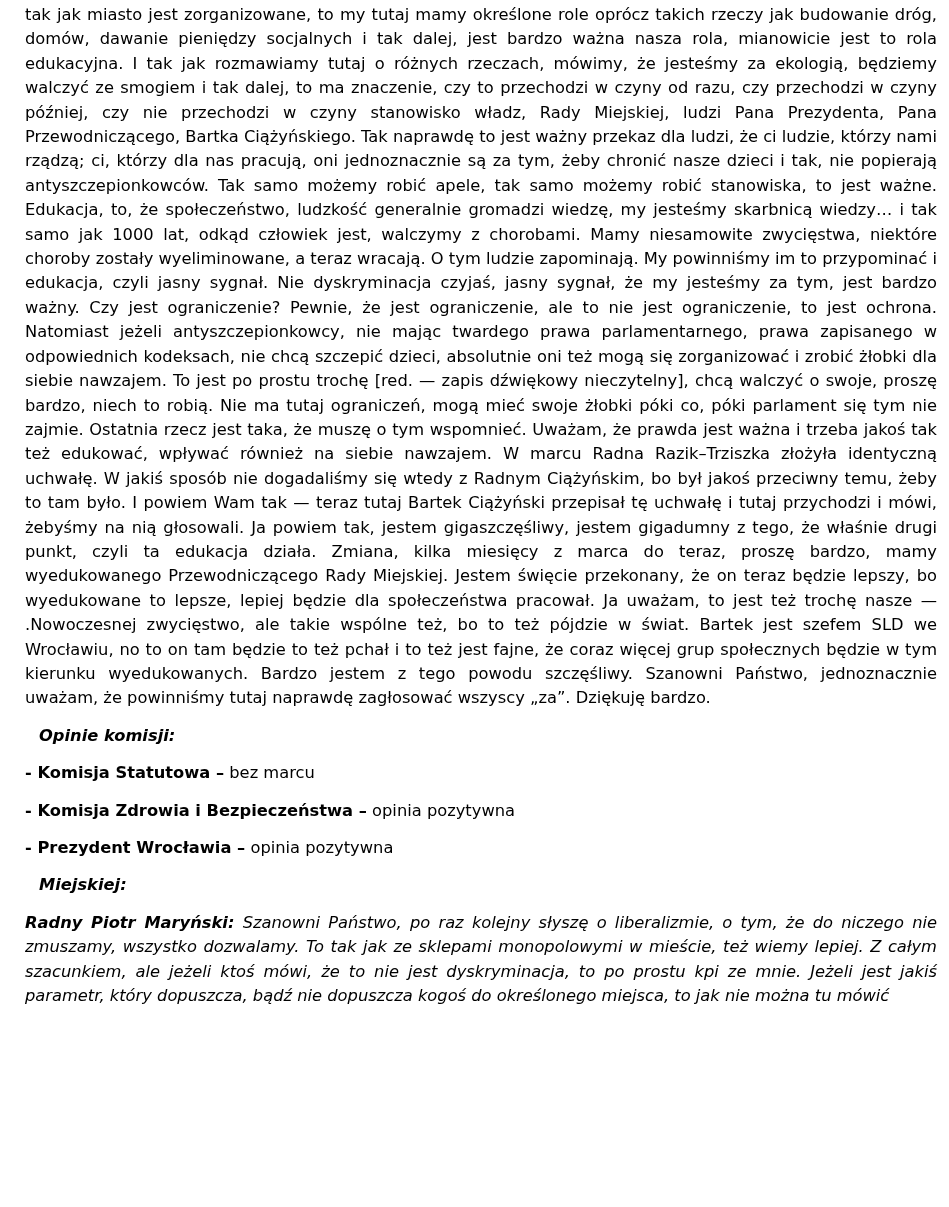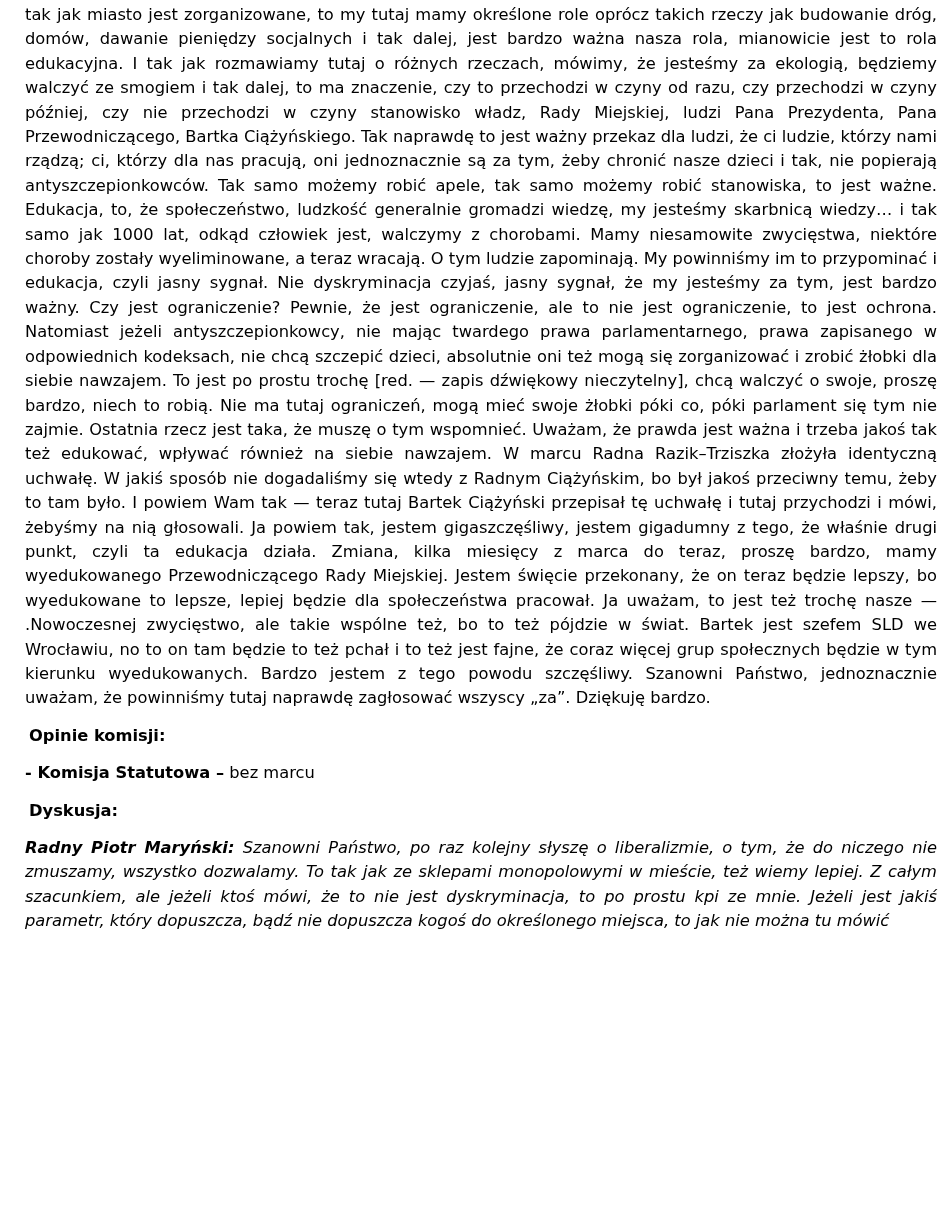--- a/index.html
+++ b/index.html
@@ -20,23 +20,24 @@
     box-sizing: border-box;
     width: 949px;
     height: 1207px;
     padding: 3px 12px 0 25px;
   }
   .para {
     margin: 0 0 13px 0;
     text-align: justify;
   }
   .heading {
-    margin: 0 0 13px 4px;
+    margin: 0 0 13px 14px;
     font-weight: bold;
     text-align: left;
+    font-style: italic;
   }
   .opinion-item {
     margin: 0 0 13px 0;
     text-align: left;
   }
   .opinion-item .committee,
   .speech .speaker {
     font-weight: bold;
     text-align: center;
   }
@@ -50,19 +51,21 @@
 <body>
 
 <div class="page">
 
   <p class="para">tak jak miasto jest zorganizowane, to my tutaj mamy określone role oprócz takich rzeczy jak budowanie dróg, domów, dawanie pieniędzy socjalnych i tak dalej, jest bardzo ważna nasza rola, mianowicie jest to rola edukacyjna. I tak jak rozmawiamy tutaj o różnych rzeczach, mówimy, że jesteśmy za ekologią, będziemy walczyć ze smogiem i tak dalej, to ma znaczenie, czy to przechodzi w czyny od razu, czy przechodzi w czyny później, czy nie przechodzi w czyny stanowisko władz, Rady Miejskiej, ludzi Pana Prezydenta, Pana Przewodniczącego, Bartka Ciążyńskiego. Tak naprawdę to jest ważny przekaz dla ludzi, że ci ludzie, którzy nami rządzą; ci, którzy dla nas pracują, oni jednoznacznie są za tym, żeby chronić nasze dzieci i tak, nie popierają antyszczepionkowców. Tak samo możemy robić apele, tak samo możemy robić stanowiska, to jest ważne. Edukacja, to, że społeczeństwo, ludzkość generalnie gromadzi wiedzę, my jesteśmy skarbnicą wiedzy… i tak samo jak 1000 lat, odkąd człowiek jest, walczymy z chorobami. Mamy niesamowite zwycięstwa, niektóre choroby zostały wyeliminowane, a teraz wracają. O tym ludzie zapominają. My powinniśmy im to przypominać i edukacja, czyli jasny sygnał. Nie dyskryminacja czyjaś, jasny sygnał, że my jesteśmy za tym, jest bardzo ważny. Czy jest ograniczenie? Pewnie, że jest ograniczenie, ale to nie jest ograniczenie, to jest ochrona. Natomiast jeżeli antyszczepionkowcy, nie mając twardego prawa parlamentarnego, prawa zapisanego w odpowiednich kodeksach, nie chcą szczepić dzieci, absolutnie oni też mogą się zorganizować i zrobić żłobki dla siebie nawzajem. To jest po prostu trochę [red. — zapis dźwiękowy nieczytelny], chcą walczyć o swoje, proszę bardzo, niech to robią. Nie ma tutaj ograniczeń, mogą mieć swoje żłobki póki co, póki parlament się tym nie zajmie. Ostatnia rzecz jest taka, że muszę o tym wspomnieć. Uważam, że prawda jest ważna i trzeba jakoś tak też edukować, wpływać również na siebie nawzajem. W marcu Radna Razik–Trziszka złożyła identyczną uchwałę. W jakiś sposób nie dogadaliśmy się wtedy z Radnym Ciążyńskim, bo był jakoś przeciwny temu, żeby to tam było. I powiem Wam tak — teraz tutaj Bartek Ciążyński przepisał tę uchwałę i tutaj przychodzi i mówi, żebyśmy na nią głosowali. Ja powiem tak, jestem gigaszczęśliwy, jestem gigadumny z tego, że właśnie drugi punkt, czyli ta edukacja działa. Zmiana, kilka miesięcy z marca do teraz, proszę bardzo, mamy wyedukowanego Przewodniczącego Rady Miejskiej. Jestem święcie przekonany, że on teraz będzie lepszy, bo wyedukowane to lepsze, lepiej będzie dla społeczeństwa pracował. Ja uważam, to jest też trochę nasze — .Nowoczesnej zwycięstwo, ale takie wspólne też, bo to też pójdzie w świat. Bartek jest szefem SLD we Wrocławiu, no to on tam będzie to też pchał i to też jest fajne, że coraz więcej grup społecznych będzie w tym kierunku wyedukowanych. Bardzo jestem z tego powodu szczęśliwy. Szanowni Państwo, jednoznacznie uważam, że powinniśmy tutaj naprawdę zagłosować wszyscy „za”. Dziękuję bardzo.</p>
 
   <p class="heading">Opinie komisji:</p>
 
   <p class="opinion-item"><span class="committee">- Komisja Statutowa –</span> <span class="opinion-value">bez marcu</span></p>
 
+  <p class="opinion-item"><span class="committee">- Komisja Zdrowia i Bezpieczeństwa –</span> <span class="opinion-value">opinia pozytywna</span></p>
 
+  <p class="opinion-item"><span class="committee">- Prezydent Wrocławia –</span> <span class="opinion-value">opinia pozytywna</span></p>
 
-  <p class="heading">Dyskusja:</p>
+  <p class="heading">Miejskiej:</p>
 
   <p class="speech"><span class="speaker">Radny Piotr Maryński:</span> <span class="speech-text">Szanowni Państwo, po raz kolejny słyszę o liberalizmie, o tym, że do niczego nie zmuszamy, wszystko dozwalamy. To tak jak ze sklepami monopolowymi w mieście, też wiemy lepiej. Z całym szacunkiem, ale jeżeli ktoś mówi, że to nie jest dyskryminacja, to po prostu kpi ze mnie. Jeżeli jest jakiś parametr, który dopuszcza, bądź nie dopuszcza kogoś do określonego miejsca, to jak nie można tu mówić</span></p>
 
 </div>
 
 </body></html>

